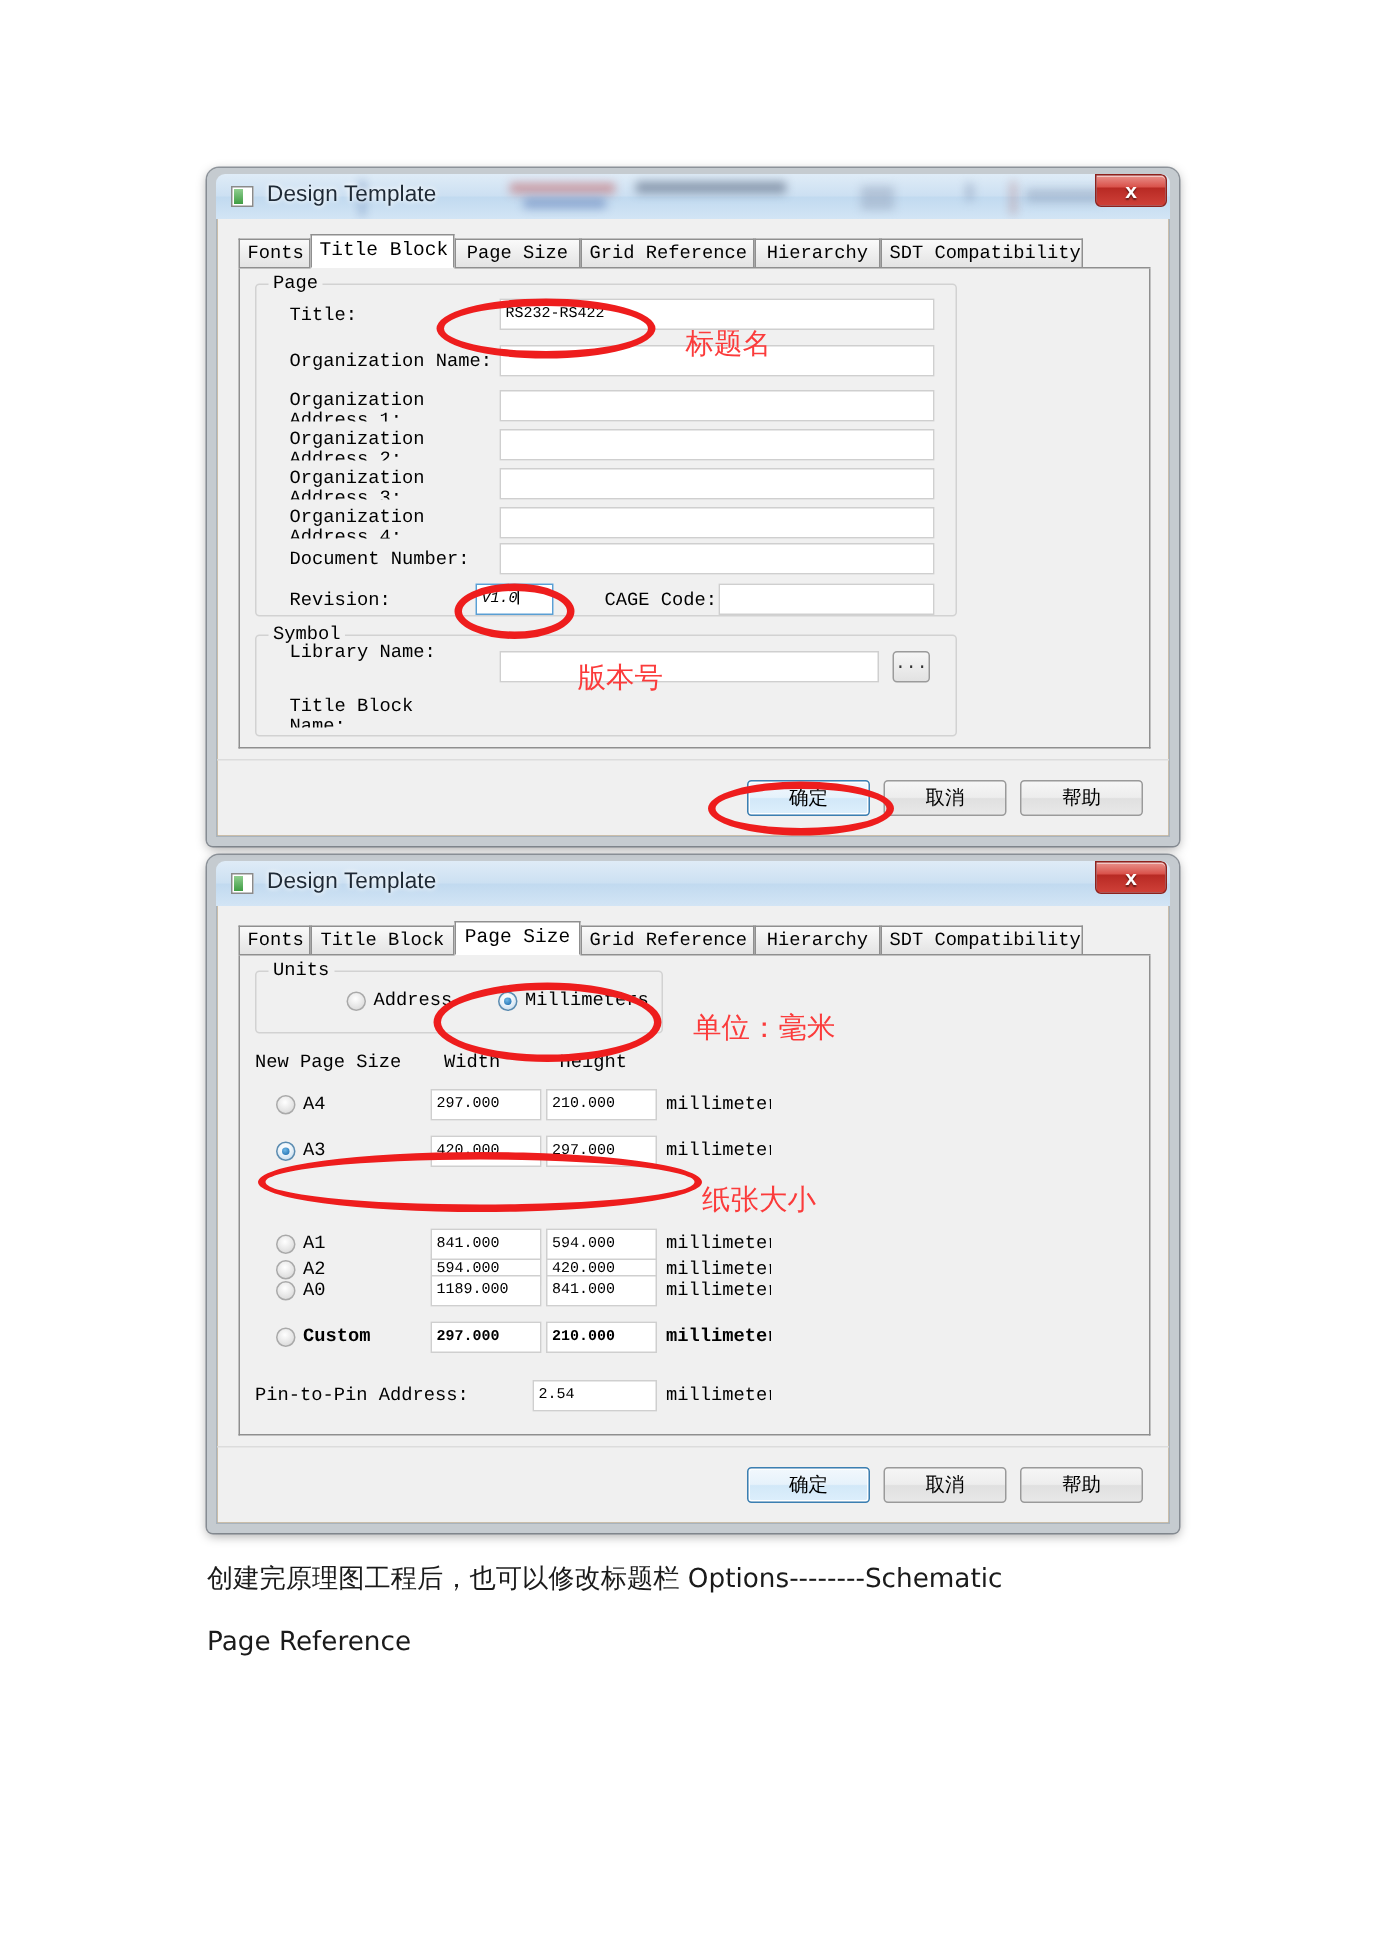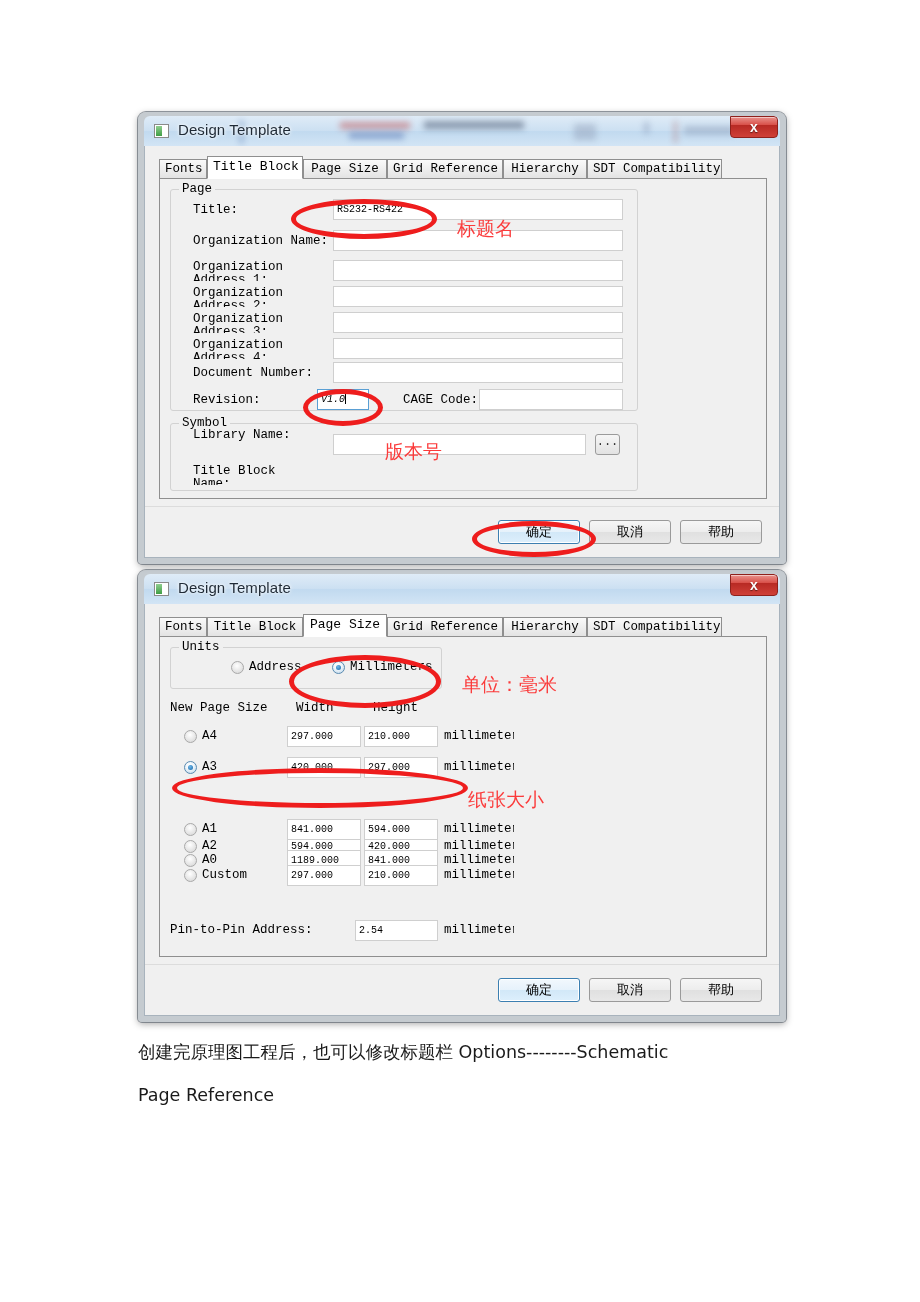--- a/index.html
+++ b/index.html
@@ -543,21 +543,21 @@
           </div>
 
           <div style="position:absolute; left:0; top:149px; width:450px; height:26px;">
             <div class="radio" style="left:14px; top:4px;"></div>
             <div class="radio-label" style="left:32px; top:3px;">A0</div>
             <div class="tb" style="left:117px; top:0px; width:74px;">1189.000</div>
             <div class="tb" style="left:194px; top:0px; width:74px;">841.000</div>
             <div class="unit-text" style="left:274px; top:3px;">millimeters</div>
           </div>
 
-          <div style="position:absolute; left:0; top:164px; width:450px; height:26px;">
+          <div style="position:absolute; left:0; top:180px; width:450px; height:26px;font-weight:bold;">
             <div class="radio" style="left:14px; top:4px;"></div>
             <div class="radio-label" style="left:32px; top:3px;">Custom</div>
             <div class="tb" style="left:117px; top:0px; width:74px;">297.000</div>
             <div class="tb" style="left:194px; top:0px; width:74px;">210.000</div>
             <div class="unit-text" style="left:274px; top:3px;">millimeters</div>
           </div>
 
           <div style="position:absolute; left:0; top:219px; width:450px; height:26px;">
             <div class="lbl" style="left:0px; top:3px;">Pin-to-Pin Address:</div>
             <div class="tb" style="left:185px; top:0px; width:83px;">2.54</div>

